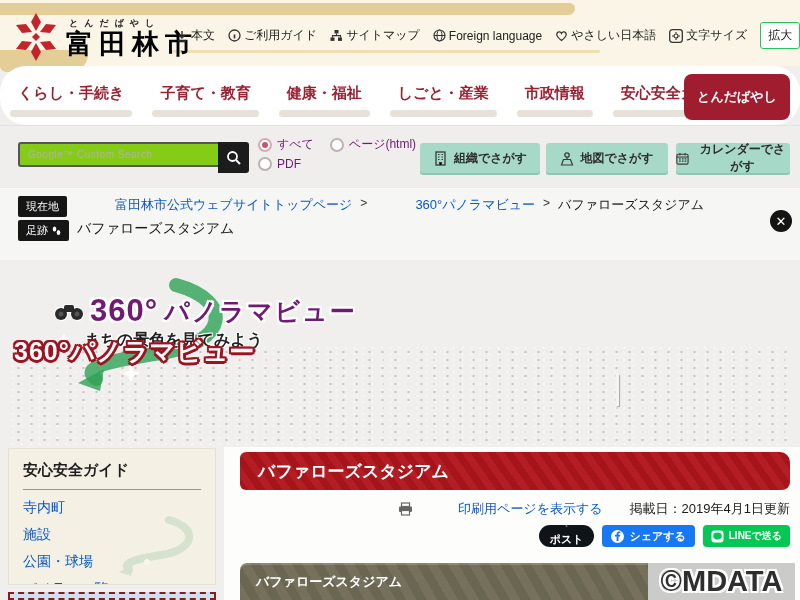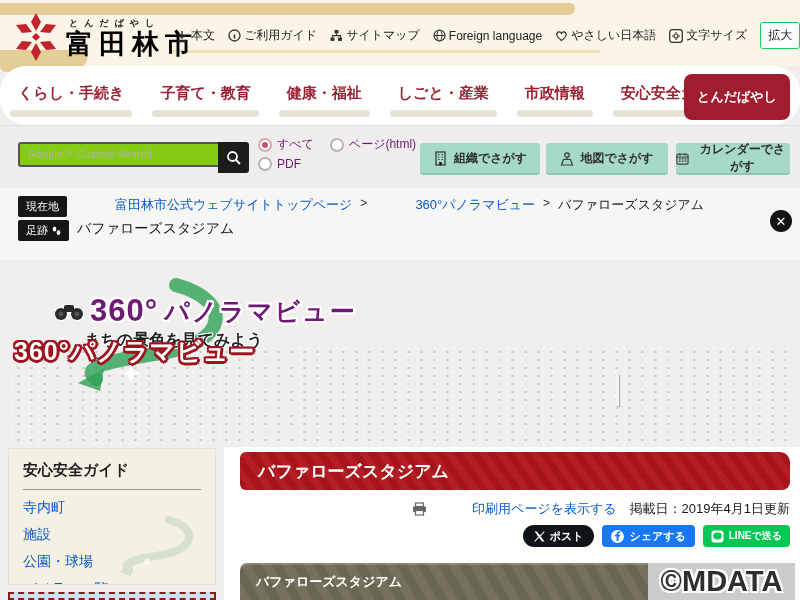--- a/index.html
+++ b/index.html
@@ -83,25 +83,25 @@
   .sb-divider { height:1px; background:#99968c; margin-bottom:9px; }
   .sb-link { display:block; font-size:14px; color:#0a58c7; margin-bottom:9px; text-decoration:none; cursor:pointer; position:relative; z-index:2; }
   .sb-mark { position:absolute; right:6px; bottom:2px; opacity:.35; z-index:1; }
   .dashed-box { position:absolute; left:8px; top:592px; width:208px; height:8px; border:2px dashed #8b1a1a; background:#cfe0f0; }
 
   
   .main-panel { position:absolute; left:224px; top:447px; width:576px; height:153px; background:#fdfdfc; }
   .page-banner { position:absolute; left:240px; top:452px; width:550px; height:38px; border-radius:6px 10px 8px 6px;
     background-image:repeating-linear-gradient(55deg, rgba(0,0,0,.07) 0 7px, rgba(255,255,255,.03) 7px 14px); background-color:#b3161d;
     color:#fff; font-size:17px; font-weight:bold; display:flex; align-items:center; padding:0 18px; }
-  .meta-row { position:absolute; left:240px; top:500px; width:550px; display:flex; justify-content:flex-end; align-items:center; gap:2px; font-size:13px; }
+  .meta-row { position:absolute; left:240px; top:500px; width:550px; display:flex; justify-content:flex-end; align-items:center; gap:16px; font-size:13px; }
   .print-link { display:flex; align-items:center; gap:5px; }
   .date-txt { color:#1a1a1a;margin-left:11px; }
   .share-row { position:absolute; left:240px; top:525px; width:550px; display:flex; justify-content:flex-end; align-items:center; gap:8px; }
-  .share-x { background:#0f1419; color:#fff; border-radius:12px; height:22px; padding:0 11px; font-size:11px; font-weight:bold; display:flex; align-items:center; gap:5px; cursor:pointer; border:none; font-family:inherit; }
+  .share-x { background:#0f1419; color:#fff; border-radius:12px; height:22px; padding:0 11px; font-size:11px; font-weight:bold; display:flex; align-items:center; gap:5px; cursor:pointer; border:none; font-family:inherit;flex-direction:column; }
   .share-fb { background:#1877f2; color:#fff; border-radius:4px; height:22px; padding:0 9px; font-size:11px; font-weight:bold; display:flex; align-items:center; gap:5px; cursor:pointer; border:none; font-family:inherit; }
   .share-line { background:#06c755; color:#fff; border-radius:4px; height:22px; padding:0 8px; font-size:10px; font-weight:bold; display:flex; align-items:center; gap:5px; cursor:pointer; border:none; font-family:inherit; }
   .media-banner { position:absolute; left:240px; top:563px; width:550px; height:37px; background:#6f6b55; border-radius:7px 7px 0 0;
     background-image:repeating-linear-gradient(60deg, rgba(255,255,255,.04) 0 9px, rgba(0,0,0,.05) 9px 18px);
     box-shadow:inset 0 2px 0 rgba(255,255,255,.18); color:#fff; font-size:13px; font-weight:bold; display:flex; align-items:center; padding:0 16px; }
   .watermark { position:absolute; left:648px; top:563px; width:147px; height:37px; background:#cbcbc9; display:flex; align-items:center; justify-content:center;
     font-size:29px; font-weight:bold; color:#2e2e2e; letter-spacing:0;
     text-shadow:-2px -2px 0 #fff,2px -2px 0 #fff,-2px 2px 0 #fff,2px 2px 0 #fff; }
 </style>
 </head>

